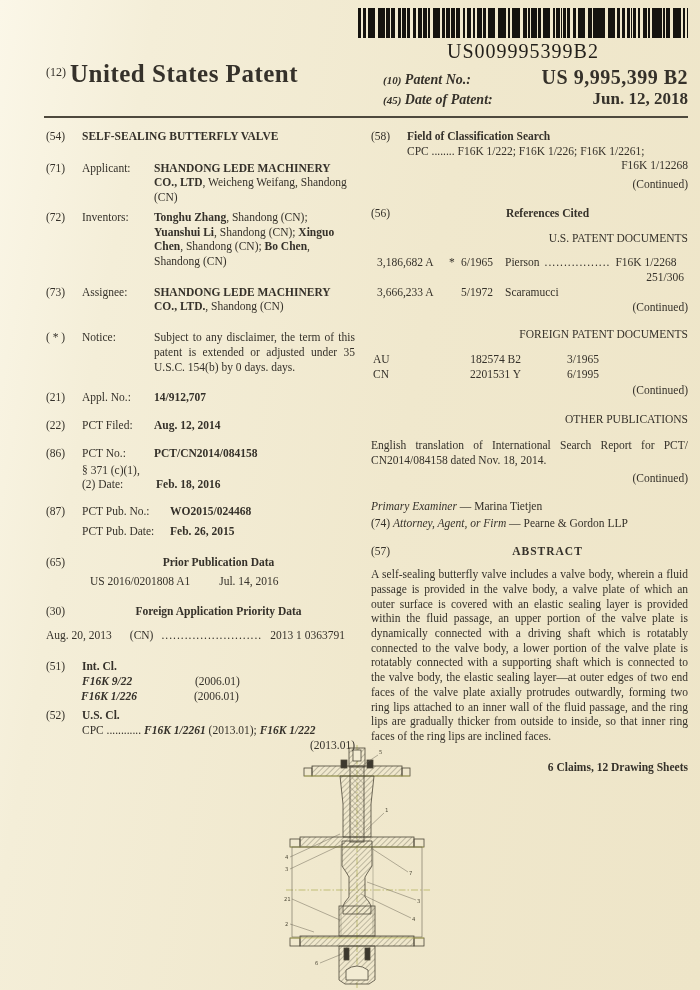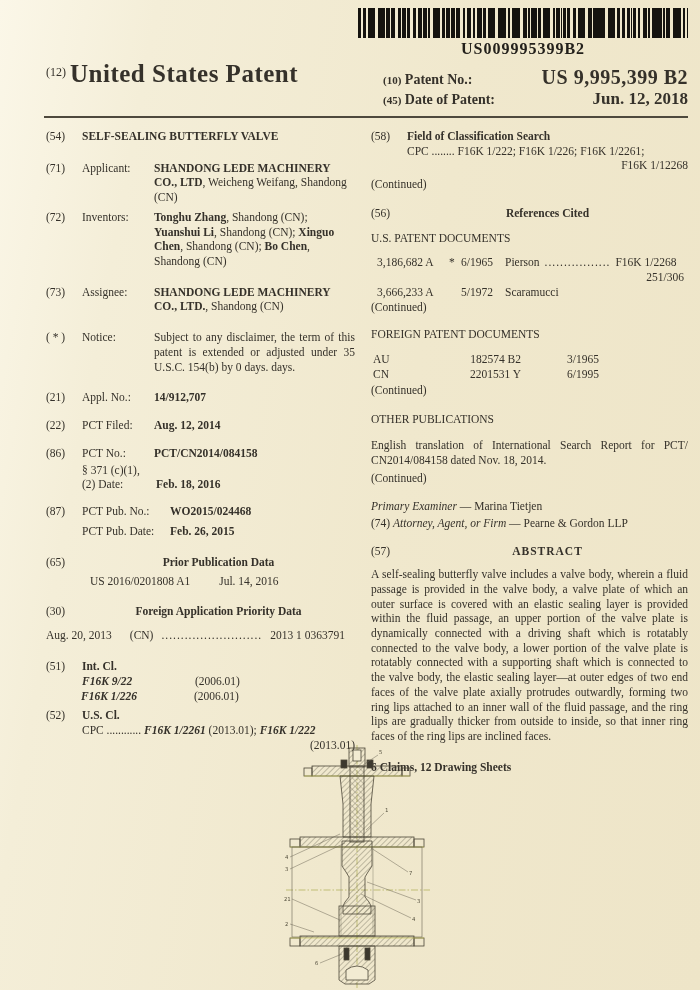--- a/index.html
+++ b/index.html
@@ -14,44 +14,44 @@
   
   .barcode{
     position:absolute;left:358px;top:8px;width:330px;height:30px;
     background:
       repeating-linear-gradient(90deg,#15130f 0 2px,transparent 2px 5px),
       repeating-linear-gradient(90deg,#15130f 0 1px,transparent 1px 7px),
       repeating-linear-gradient(90deg,#15130f 0 3px,transparent 3px 11px),
       repeating-linear-gradient(90deg,transparent 0 13px,#15130f 13px 16px);
   }
   .barcode-text{position:absolute;left:358px;top:40px;width:330px;text-align:center;
-    font-size:16px;letter-spacing:1px;color:#23201b;font-weight:bold;}
+    font-size:20px;letter-spacing:1px;color:#23201b;}
   
   .h-left{position:absolute;left:46px;top:60px;}
   .h-code{font-size:12px;vertical-align:6px;}
   .h-title{font-size:25px;font-weight:bold;letter-spacing:.5px;}
   .h-party{font-size:15px;font-weight:bold;margin-left:39px;margin-top:1px;}
   .h-right{position:absolute;left:383px;top:66px;width:305px;font-weight:bold;}
   .h-row{display:flex;align-items:baseline;justify-content:space-between;}
-  .h-row .lab{font-size:14px;}
+  .h-row .lab{font-size:14px;font-style:italic;}
   .h-row .lab .sm{font-size:11px;font-weight:bold;}
   .pn{font-size:20px;letter-spacing:.5px;}
   .pd{font-size:17px;}
   .rule{position:absolute;left:44px;top:116px;width:644px;border-top:2px solid #4e493d;}
   
   .col{position:absolute;top:129px;font-size:11.5px;line-height:1.28;}
   .col-left{left:46px;width:309px;}
   .col-right{left:371px;width:317px;}
   .entry{display:flex;margin-bottom:13px;}
   .code{flex:none;width:36px;}
   .lab2{flex:none;width:72px;}
   .lab2w{flex:none;width:88px;}
   .val{flex:1;}
   .just{text-align:justify;}
-  .ctr{text-align:left;}
+  .ctr{text-align:right;}
   .rt{text-align:right;}
   .dotlead{letter-spacing:1px;}
   .head-ctr{font-weight:bold;text-align:center;flex:1;}
   .uspat-row{display:flex;margin-left:6px;}
   .uspat-row .n{width:72px;}
   .uspat-row .st{width:12px;}
   .uspat-row .dt{width:44px;}
   .foreign-grid{display:grid;grid-template-columns:48px 100px 78px;margin-left:2px;}
   .foreign-grid .num{text-align:right;}
   .foreign-grid .fdt{text-align:right;}

